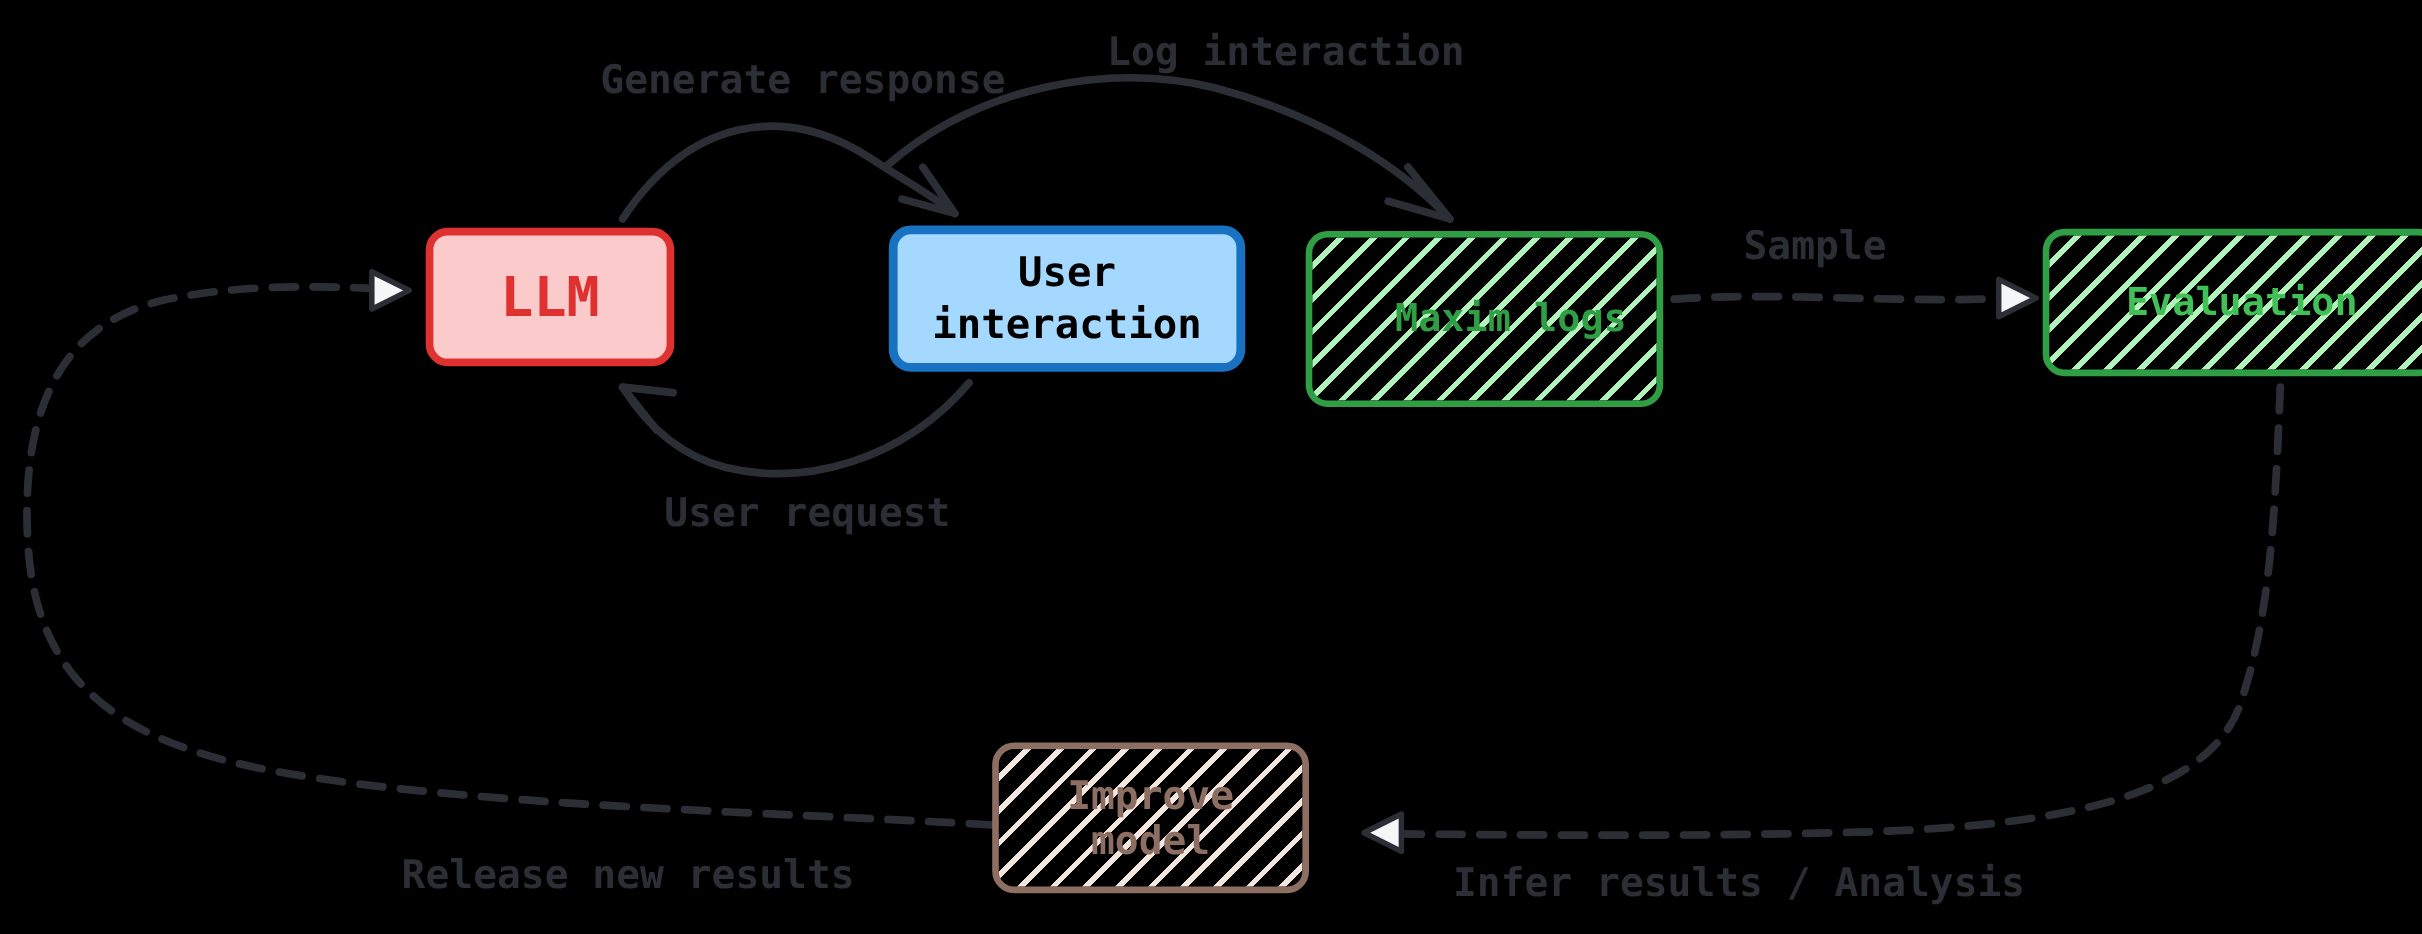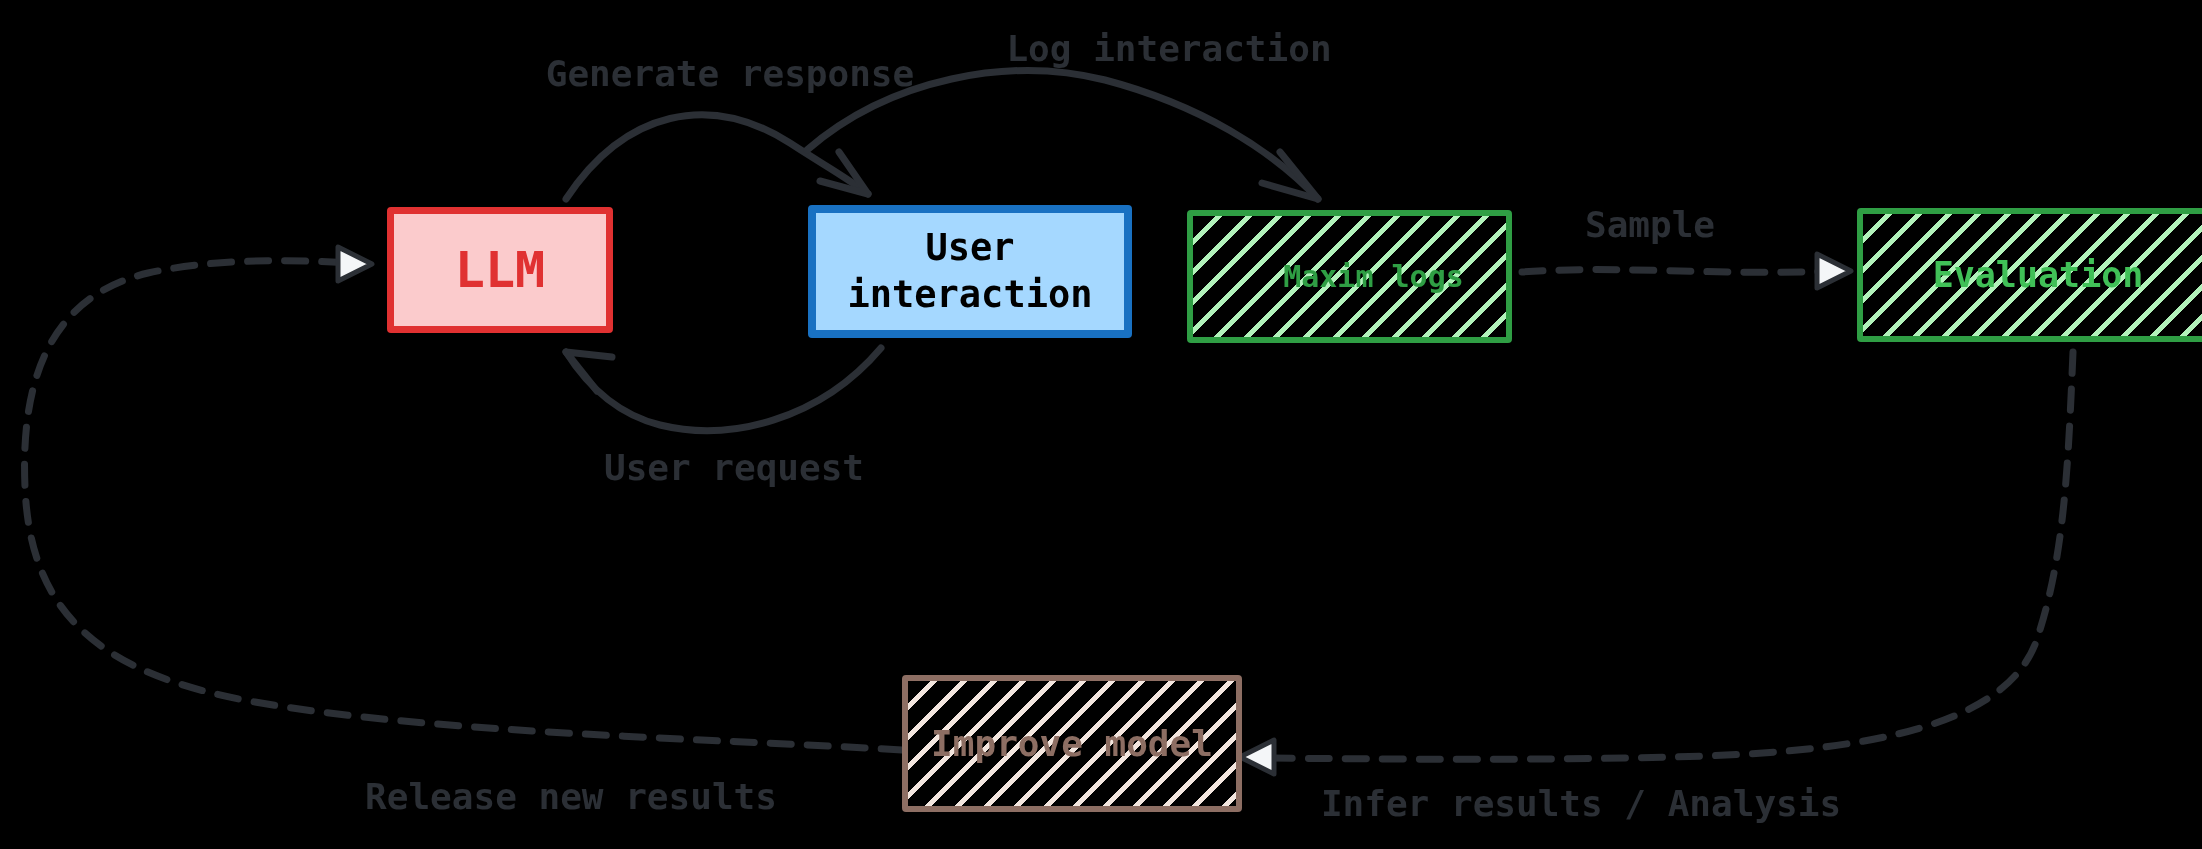--- a/index.html
+++ b/index.html
@@ -20,56 +20,56 @@
     left: 0; top: 0;
     width: 2202px; height: 849px;
   }
   .node {
     position: absolute;
     display: flex;
     align-items: center;
     justify-content: center;
     text-align: center;
     box-sizing: border-box;
-    border-radius: 4px;
+    border-radius: 20px;
     font-weight: bold;
   }
   .node-llm {
     left: 387px; top: 207px; width: 226px; height: 126px;
     border: 7px solid #e03131;
     background: #fbcbcc;
     color: #e03131;
     font-size: 50px;
   }
   .node-user-interaction {
     left: 808px; top: 205px; width: 324px; height: 133px;
     border: 8px solid #1971c2;
     background: #a5d8ff;
     color: #000000;
     font-size: 37px;
     line-height: 1.25;
     padding: 0 28px;
   }
   .node-maxim-logs {
-    left: 1187px; top: 210px; width: 325px; height: 133px;
+    left: 1187px; top: 210px; width: 325px; height: 160px;
     border: 6px solid #2f9e44;
     background: repeating-linear-gradient(135deg, rgba(0,0,0,0) 0 16px, #b2f2bb 16px 21px);
     color: #2f9e44;
-    font-size: 30px;
+    font-size: 35px;
     padding-left: 48px;
   }
   .node-evaluation {
     left: 1857px; top: 208px; width: 362px; height: 134px;
     border: 6px solid #2f9e44;
     background: repeating-linear-gradient(135deg, rgba(0,0,0,0) 0 16px, #b2f2bb 16px 21px);
     color: #40c057;
     font-size: 35px;
   }
   .node-improve-model {
-    left: 902px; top: 675px; width: 340px; height: 137px;
+    left: 902px; top: 675px; width: 288px; height: 137px;
     border: 6px solid #8d6e63;
     background: repeating-linear-gradient(135deg, rgba(0,0,0,0) 0 16px, #f3e6df 16px 21px);
     color: #8d6e63;
     font-size: 36px;
   }
   .edge-label {
     position: absolute;
     transform: translate(-50%, -50%);
     color: #2b2f35;
     font-size: 36px;

